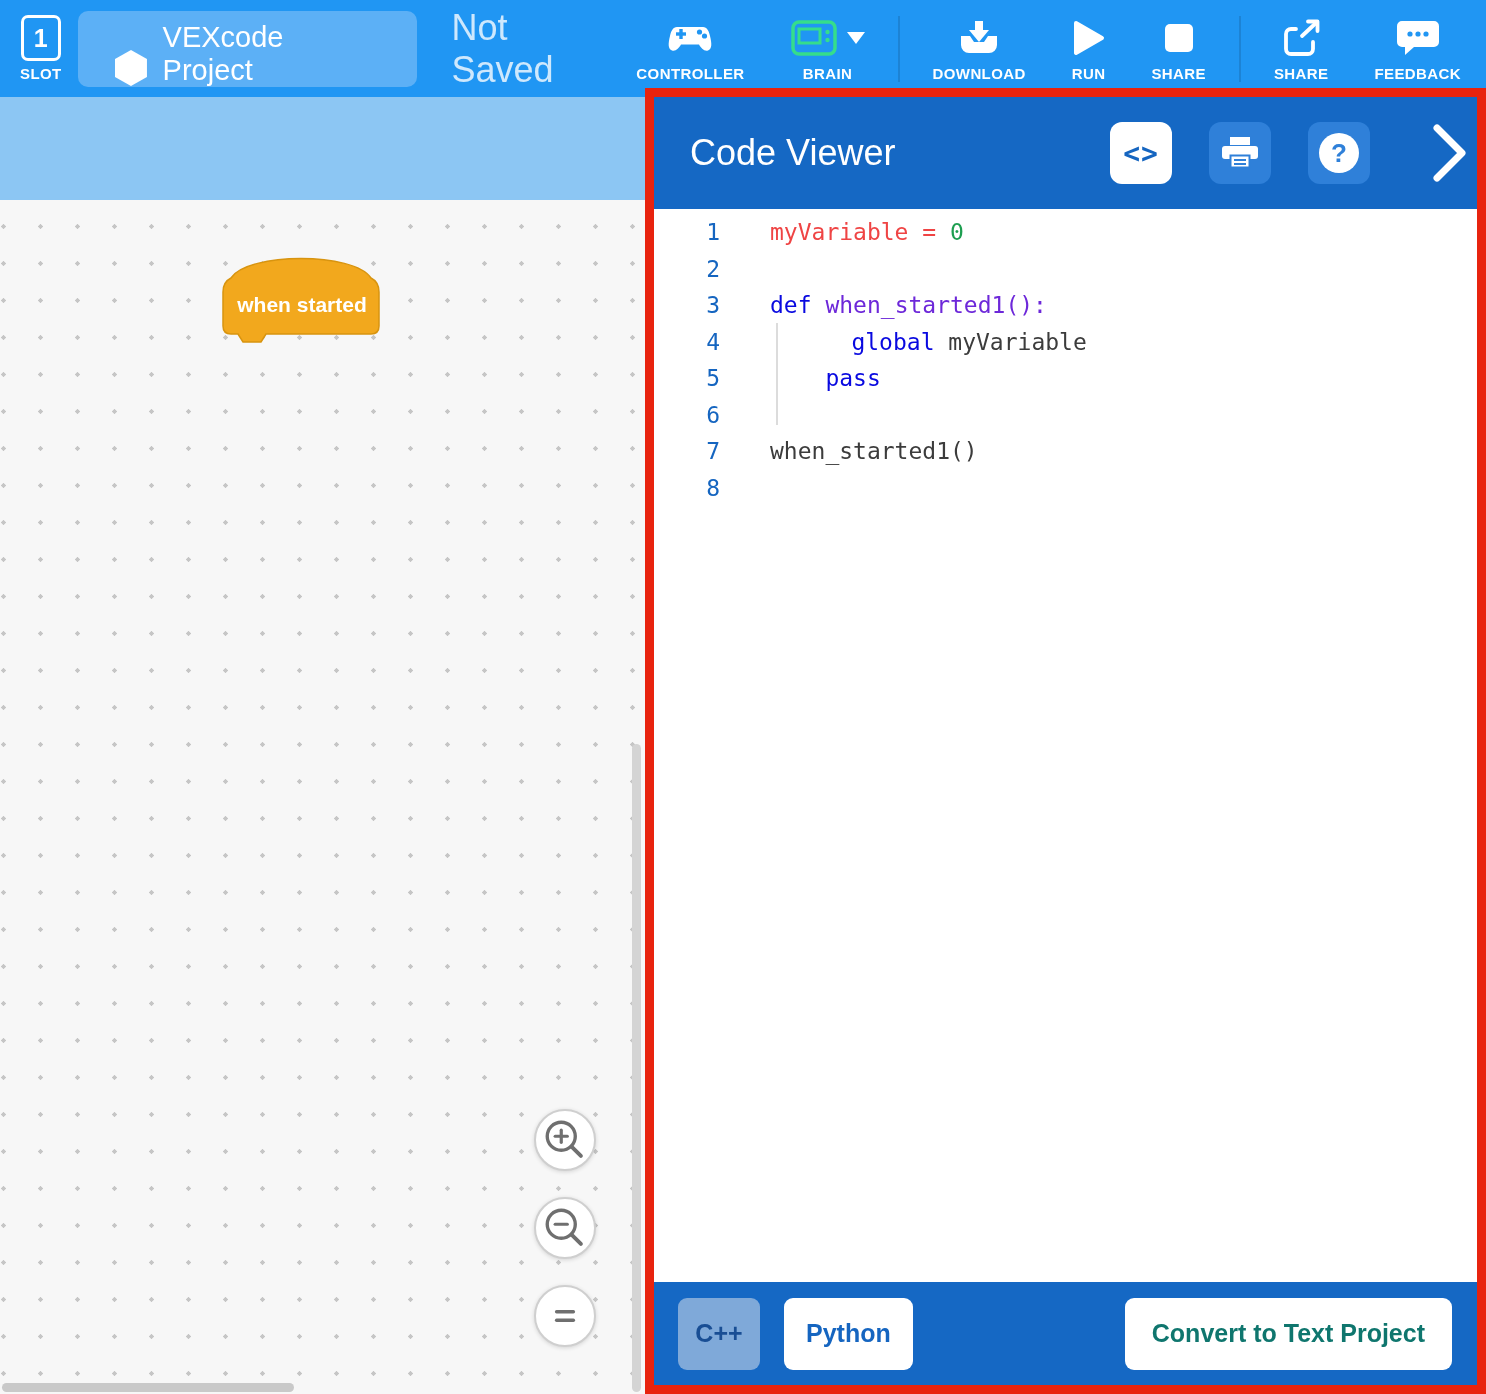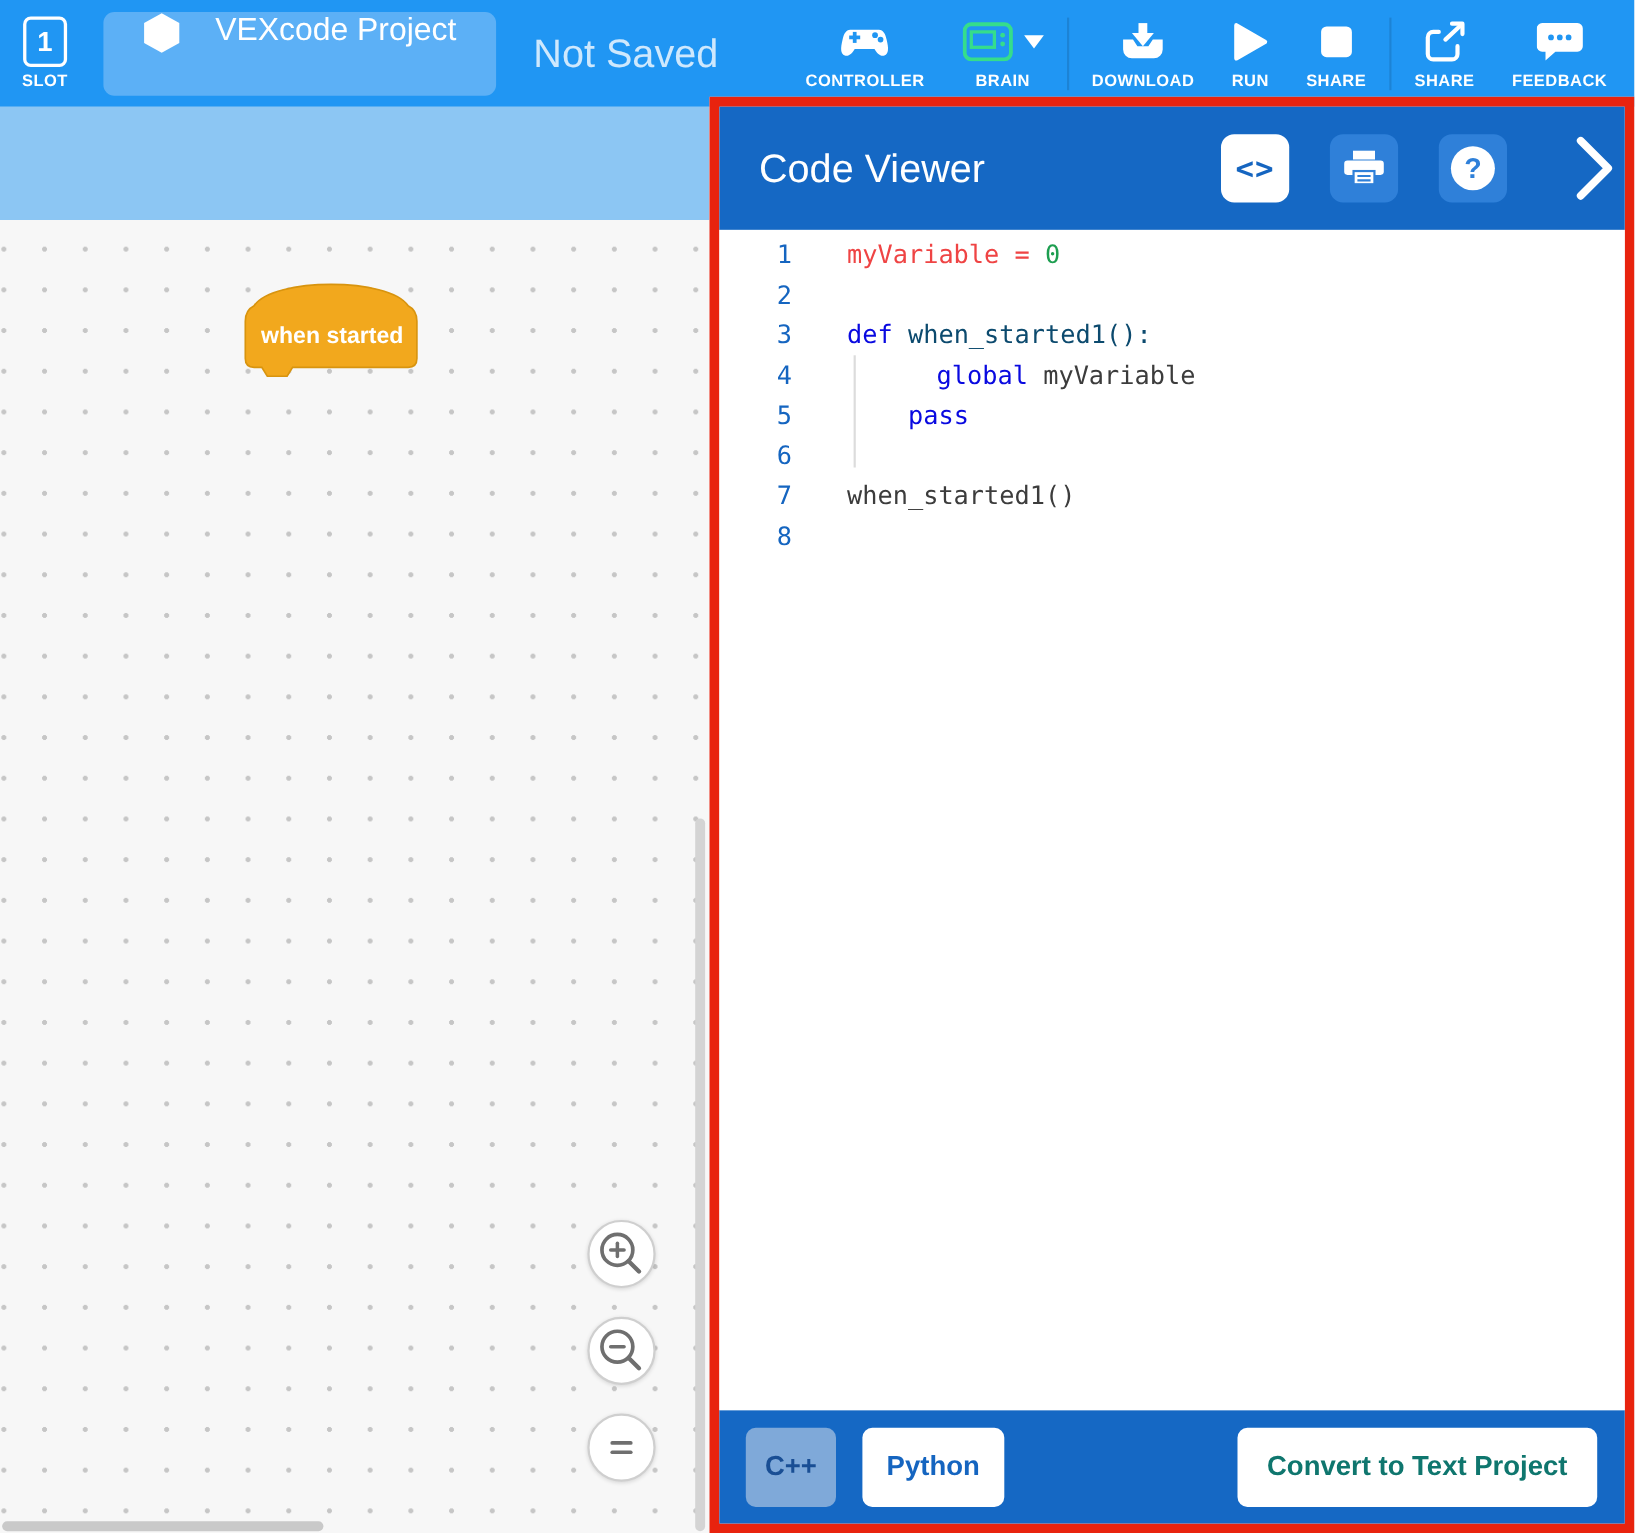--- a/index.html
+++ b/index.html
@@ -7,25 +7,25 @@
     font-family:"Liberation Sans", sans-serif; background:#f7f7f7; }
   .app { position:relative; width:1486px; height:1394px; background:#f7f7f7; overflow:hidden; }
 
   
   .topbar { position:absolute; top:0; left:0; width:1486px; height:97px;
     background:#2096f3; display:flex; align-items:center; z-index:5; }
   .slot-btn { display:flex; flex-direction:column; align-items:center; margin-left:20px; cursor:pointer; }
   .slot-icon { width:40px; height:46px; border:3.5px solid #fff; border-radius:7px;
     color:#fff; font-size:25px; font-weight:bold; display:flex; align-items:center; justify-content:center; }
   .tb-label { color:#fff; font-size:15px; font-weight:bold; letter-spacing:.4px; margin-top:4px; }
-  .project-pill { margin-left:32px; height:76px; padding:0 36px; background:#5cb0f6; border-radius:10px;
-    display:flex; align-items:flex-start; gap:32px; cursor:pointer; }
+  .project-pill { margin-left:16px; height:76px; padding:0 36px; background:#5cb0f6; border-radius:10px;
+    display:flex; align-items:flex-end; gap:15px; cursor:pointer; }
   .project-pill span { color:#fff; font-size:29px; }
   .save-status { margin-left:34px; color:rgba(255,255,255,.78); font-size:36px; }
-  .tb-actions { margin-left:auto; display:flex; align-items:center; height:100%; padding-right:8px; }
+  .tb-actions { margin-left:auto; display:flex; align-items:center; height:100%; padding-right:8px;gap:12px; }
   .tb-action { display:flex; flex-direction:column; align-items:center; justify-content:center;
     padding:0 17px; cursor:pointer; height:100%; }
   .tb-ico-row { height:46px; display:flex; align-items:center; gap:10px; }
   .tb-divider { width:2px; height:66px; background:rgba(0,0,0,.12); margin:0 4px; }
   .caret-down { width:0; height:0; border-left:9px solid transparent; border-right:9px solid transparent;
     border-top:12px solid #fff; }
   .stop-square { width:28px; height:28px; background:#fff; border-radius:5px; }
 
   
   .toolbox-strip { position:absolute; top:97px; left:0; width:645px; height:103px; background:#8cc6f3; }
@@ -251,21 +251,21 @@
           <div class="code-line">
             <span class="ln" style="color: rgb(21, 101, 192);">1</span>
             <span class="lc"><span style="color: #ef4444;">myVariable = </span><span style="color: rgb(29, 158, 80);">0</span></span>
           </div>
           <div class="code-line">
             <span class="ln" style="color: rgb(21, 101, 192);">2</span>
             <span class="lc"></span>
           </div>
           <div class="code-line">
             <span class="ln" style="color: rgb(21, 101, 192);">3</span>
-            <span class="lc"><span style="color: rgb(9, 9, 224);">def</span><span style="color: #0c4a6e;"> when_started1():</span></span>
+            <span class="lc"><span style="color: rgb(9, 9, 224);">def</span><span style="color: #6d28d9;"> when_started1():</span></span>
           </div>
           <div class="code-line">
             <span class="ln" style="color: rgb(21, 101, 192);">4</span>
             <span class="lc"><span style="color: rgb(60, 60, 60);">    </span><span style="color: rgb(9, 9, 224); margin-left: 26px;">global</span><span style="color: rgb(60, 60, 60);"> myVariable</span></span>
           </div>
           <div class="code-line">
             <span class="ln" style="color: rgb(21, 101, 192);">5</span>
             <span class="lc"><span style="color: rgb(60, 60, 60);">    </span><span style="color: rgb(9, 9, 224);">pass</span></span>
           </div>
           <div class="code-line">

